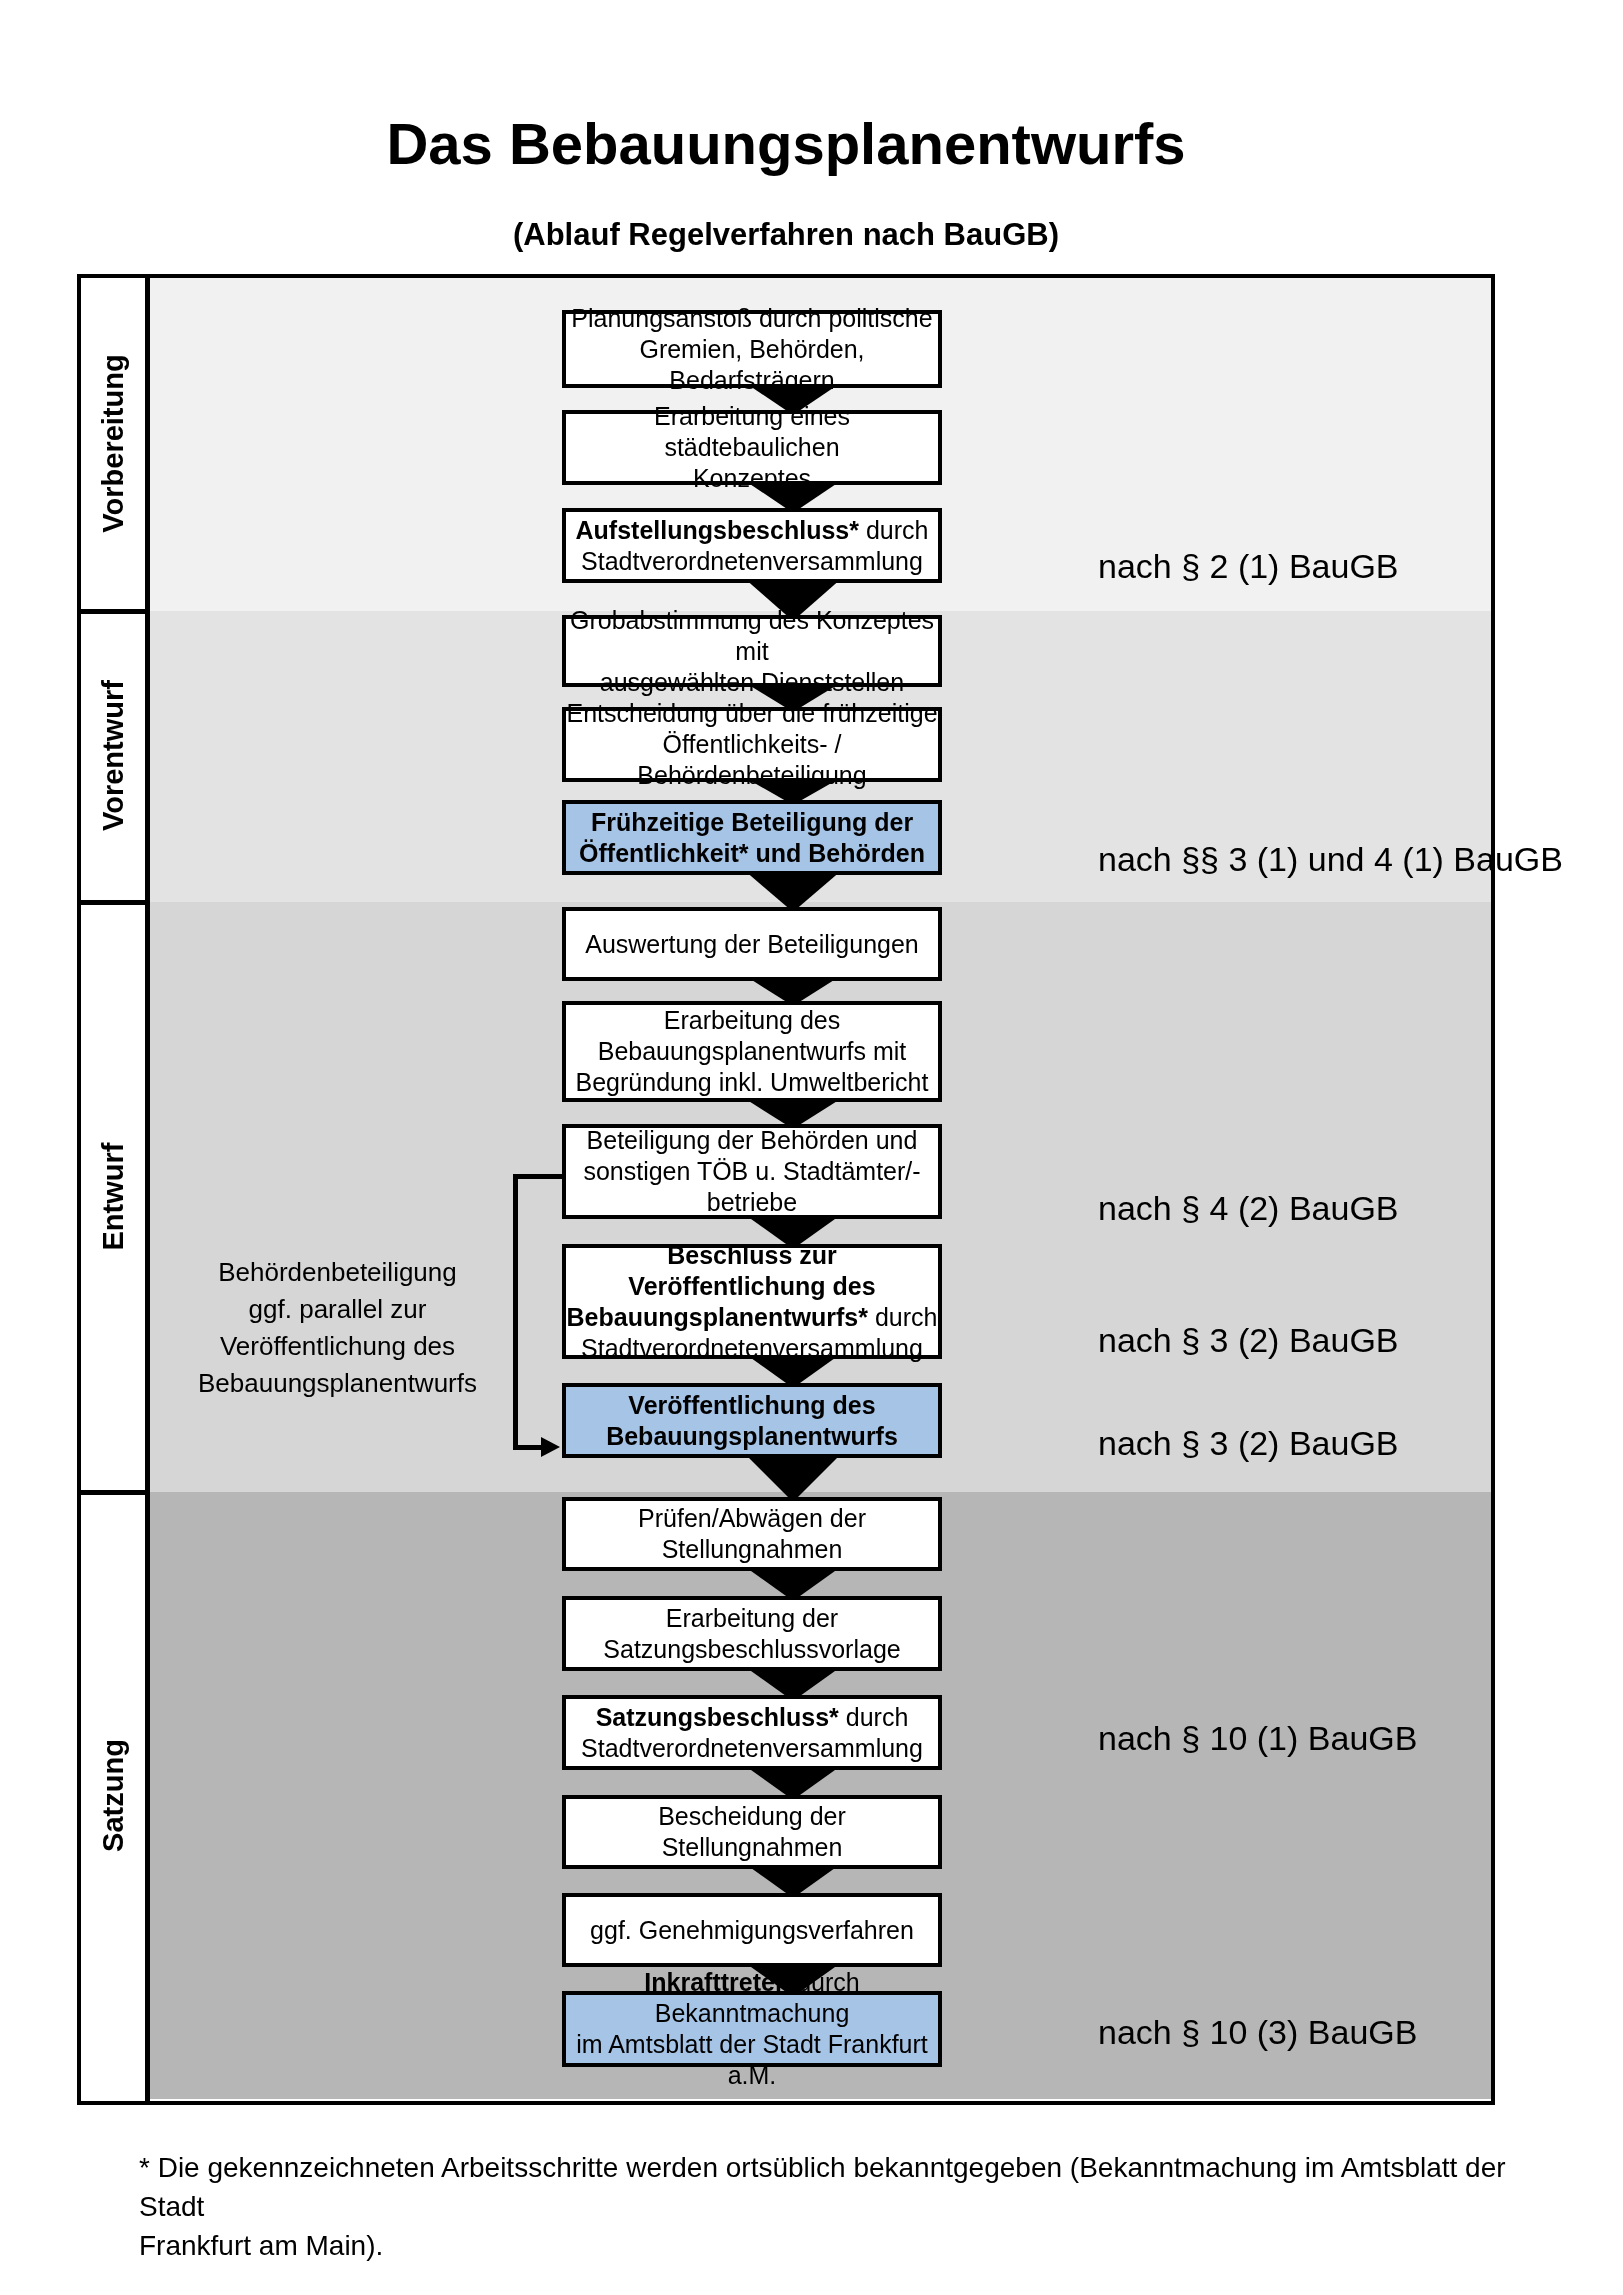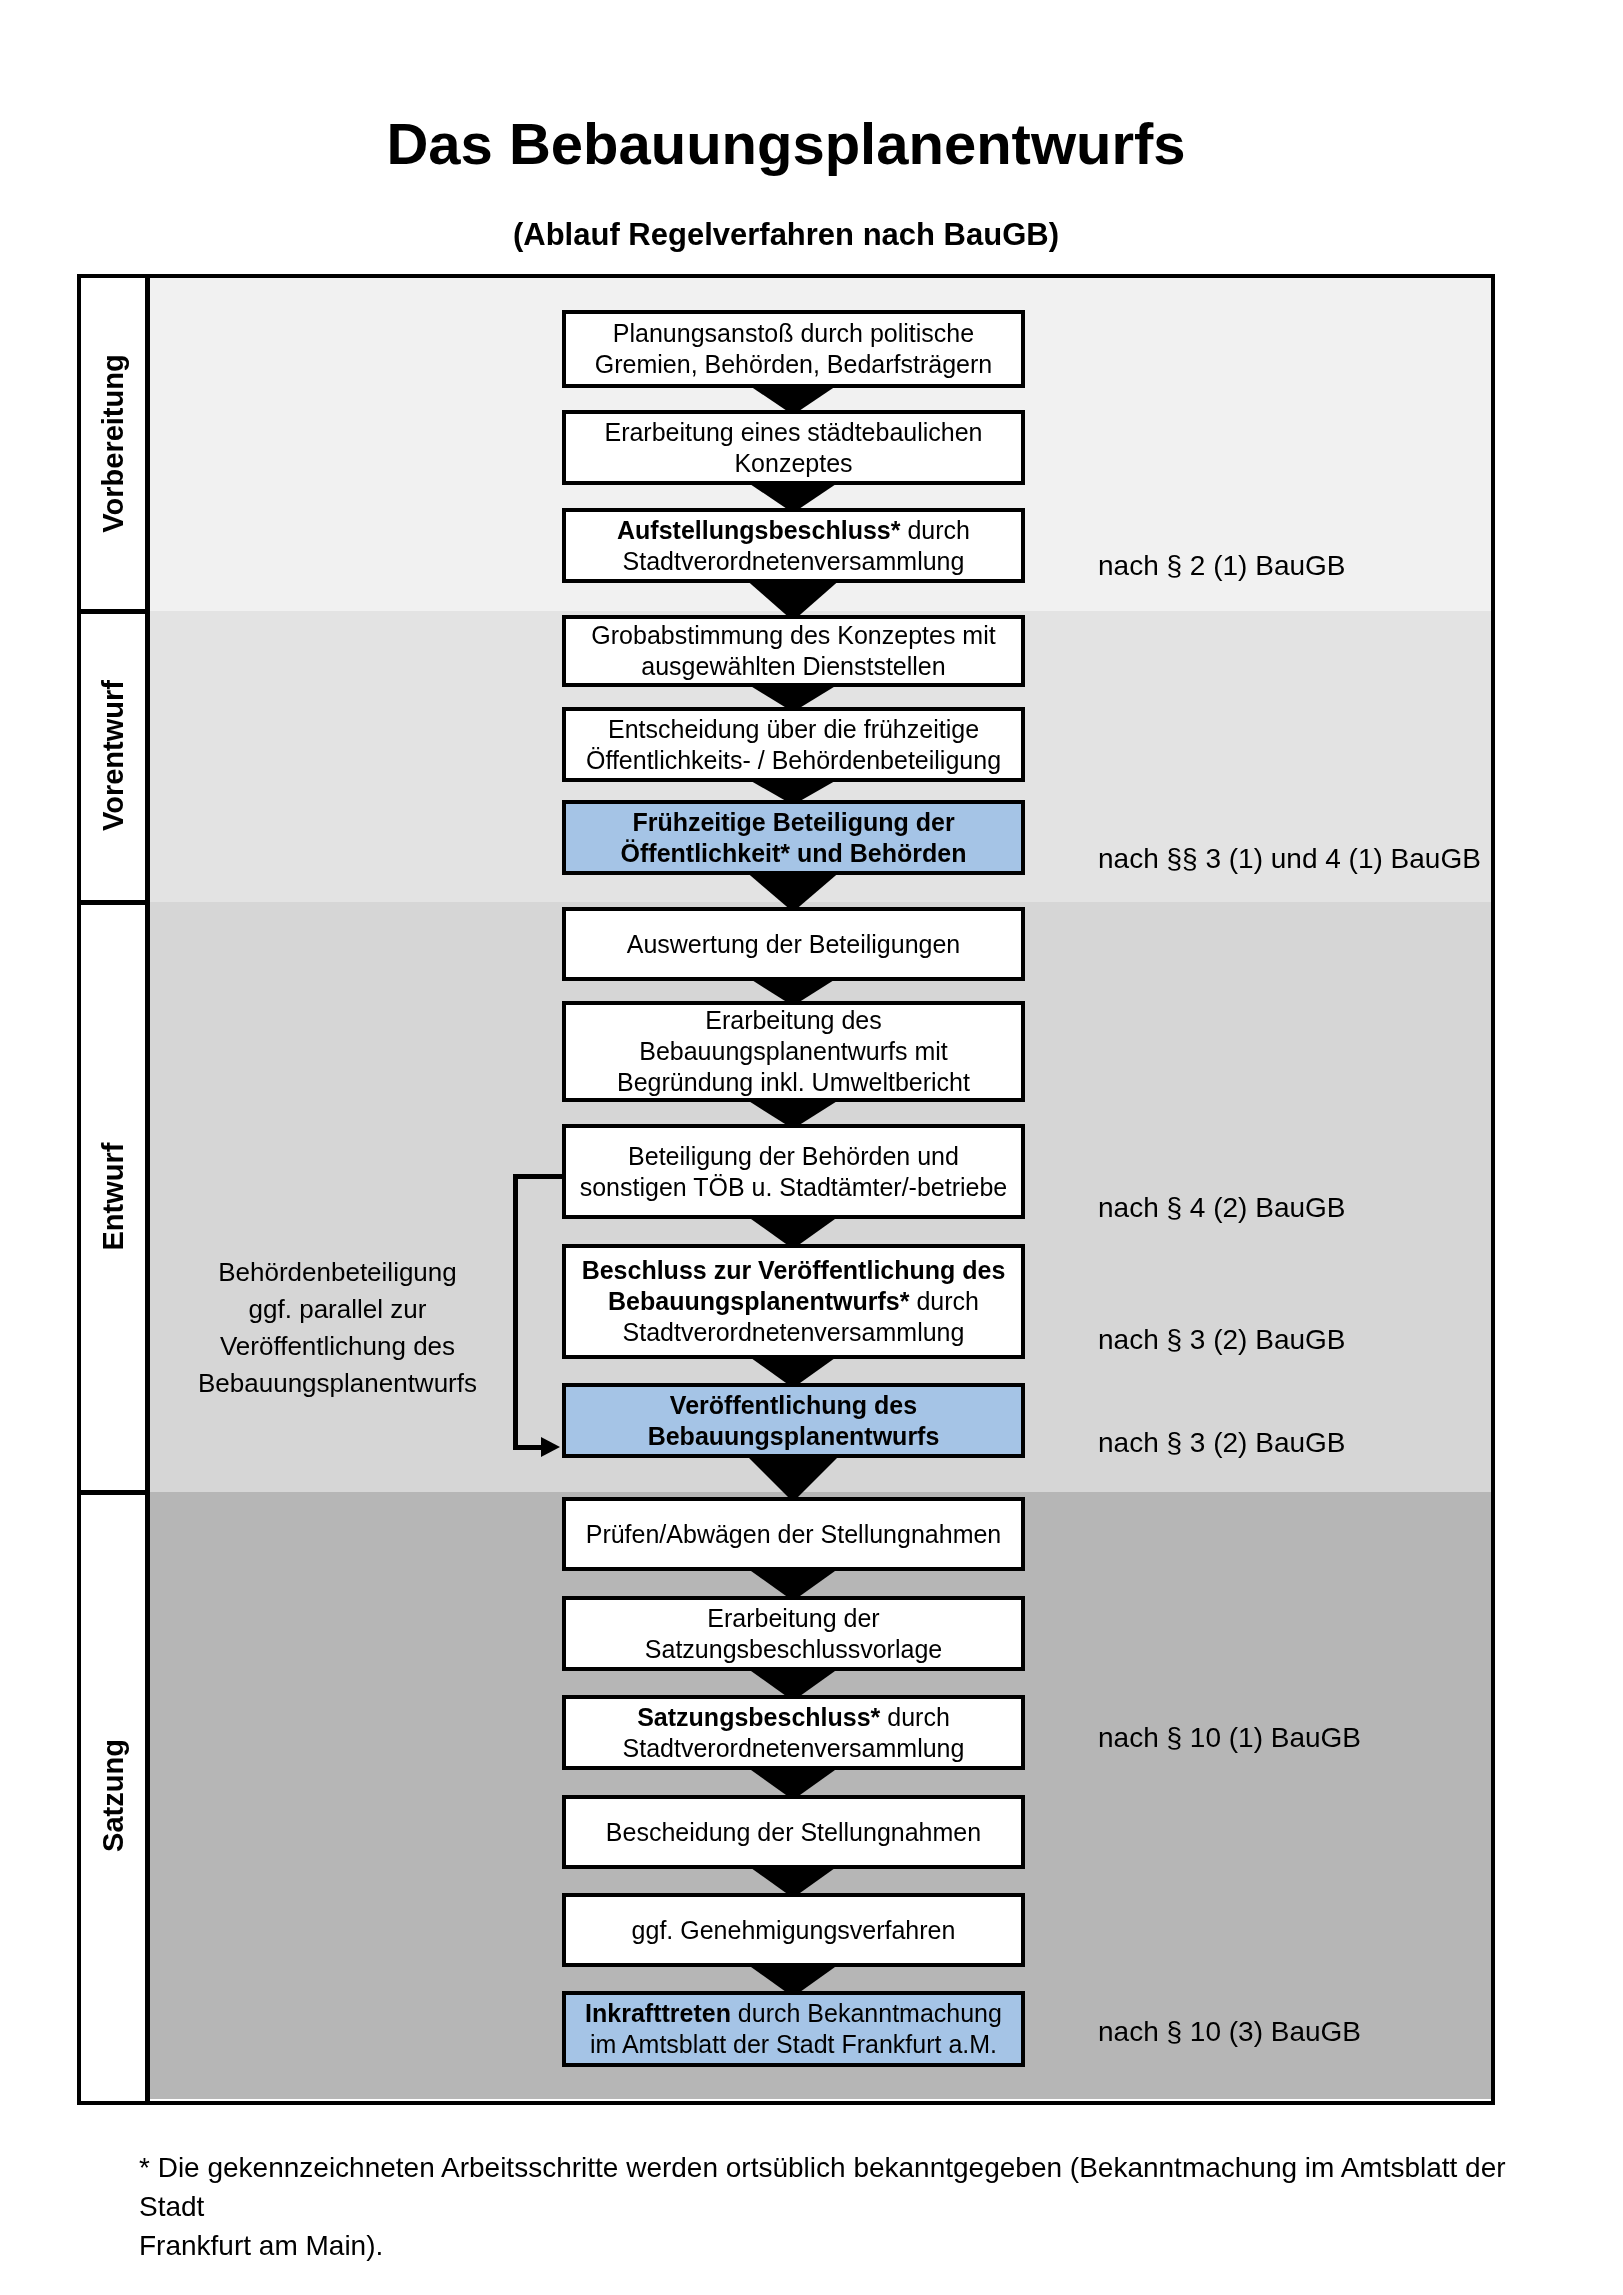--- a/index.html
+++ b/index.html
@@ -14,30 +14,30 @@
   .phase-bg{position:absolute;left:150px;width:1341px;z-index:1;}
   .frame{position:absolute;left:77px;top:274px;width:1418px;height:1831px;
          border:4.6px solid #000;box-sizing:border-box;z-index:2;}
   .vdivider{position:absolute;left:145px;top:274px;width:4.6px;height:1831px;background:#000;z-index:3;}
   .label-divider{position:absolute;left:77px;width:73px;height:4.6px;background:#000;z-index:3;}
 
   .phase-label{position:absolute;left:113px;width:393px;height:39px;margin-left:-196px;margin-top:-19.6px;
          transform:rotate(-90deg);text-align:center;font-size:29px;font-weight:bold;
          line-height:39px;z-index:4;}
 
-  .step{position:absolute;left:562px;width:463px;border:4.6px solid #000;background:#ffffff;
+  .step{position:absolute;left:562px;width:380px;border:4.6px solid #000;background:#ffffff;
         box-sizing:border-box;display:flex;flex-direction:column;justify-content:center;
         align-items:center;text-align:center;font-size:25px;line-height:31px;z-index:5;}
   .step.highlight{background:#a5c4e6;}
   .step .bold{font-weight:bold;}
 
   .flow-arrow{position:absolute;width:0;height:0;border-left:49px solid transparent;
         border-right:49px solid transparent;z-index:4;left:744px;}
 
-  .ref{position:absolute;left:1098px;font-size:28px;line-height:34px;white-space:nowrap;z-index:5;}
+  .ref{position:absolute;left:1098px;font-size:34px;line-height:34px;white-space:nowrap;z-index:5;}
 
   .annotation{position:absolute;left:154px;top:1254px;width:367px;text-align:center;
         font-size:26px;line-height:37px;z-index:5;}
 
   .bent{position:absolute;background:#000;z-index:5;}
   .bent-head{position:absolute;width:0;height:0;border-top:10.5px solid transparent;
         border-bottom:10.5px solid transparent;border-left:19.6px solid #000;z-index:5;}
 
   .footnote{position:absolute;left:139px;top:2148px;width:1381px;font-size:28px;
         line-height:39px;white-space:pre-line;z-index:5;}

